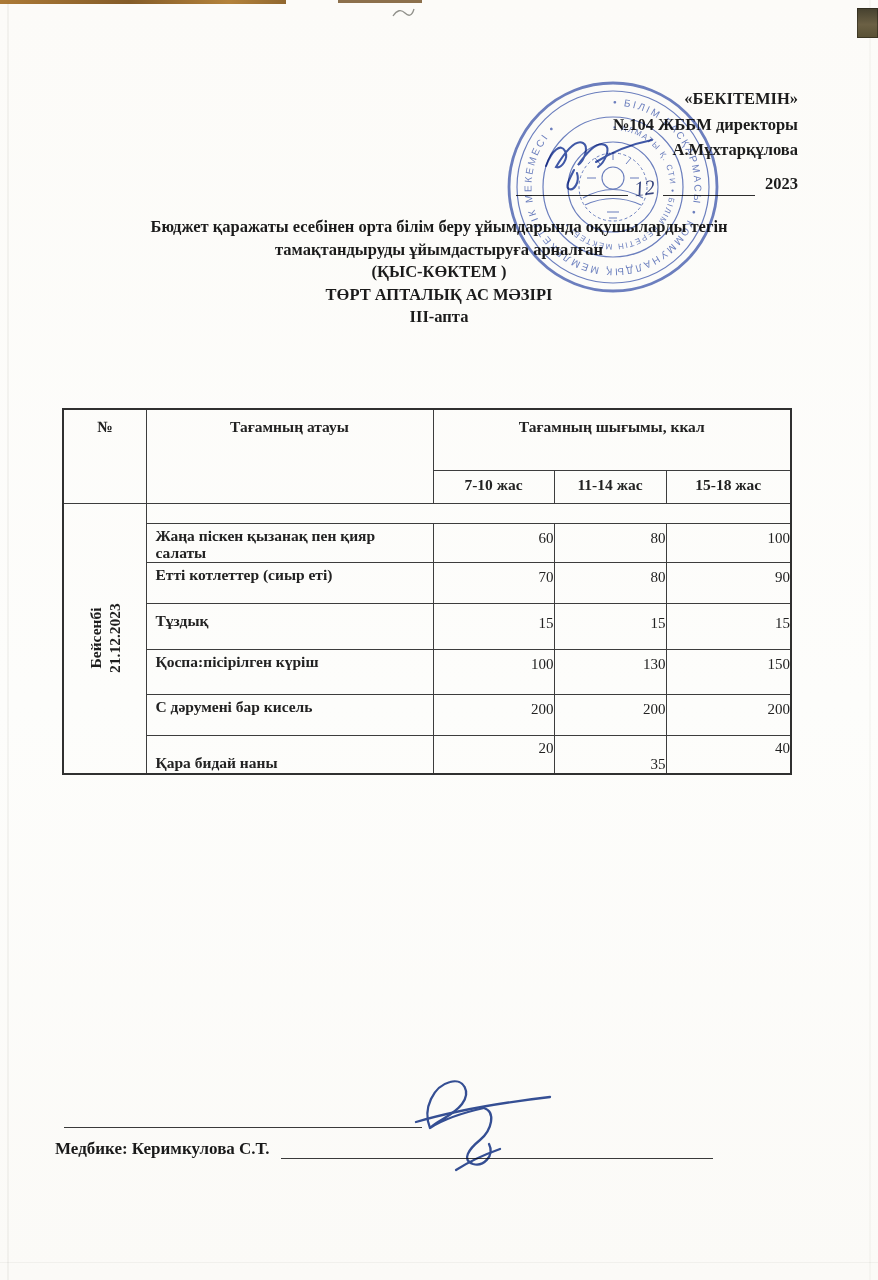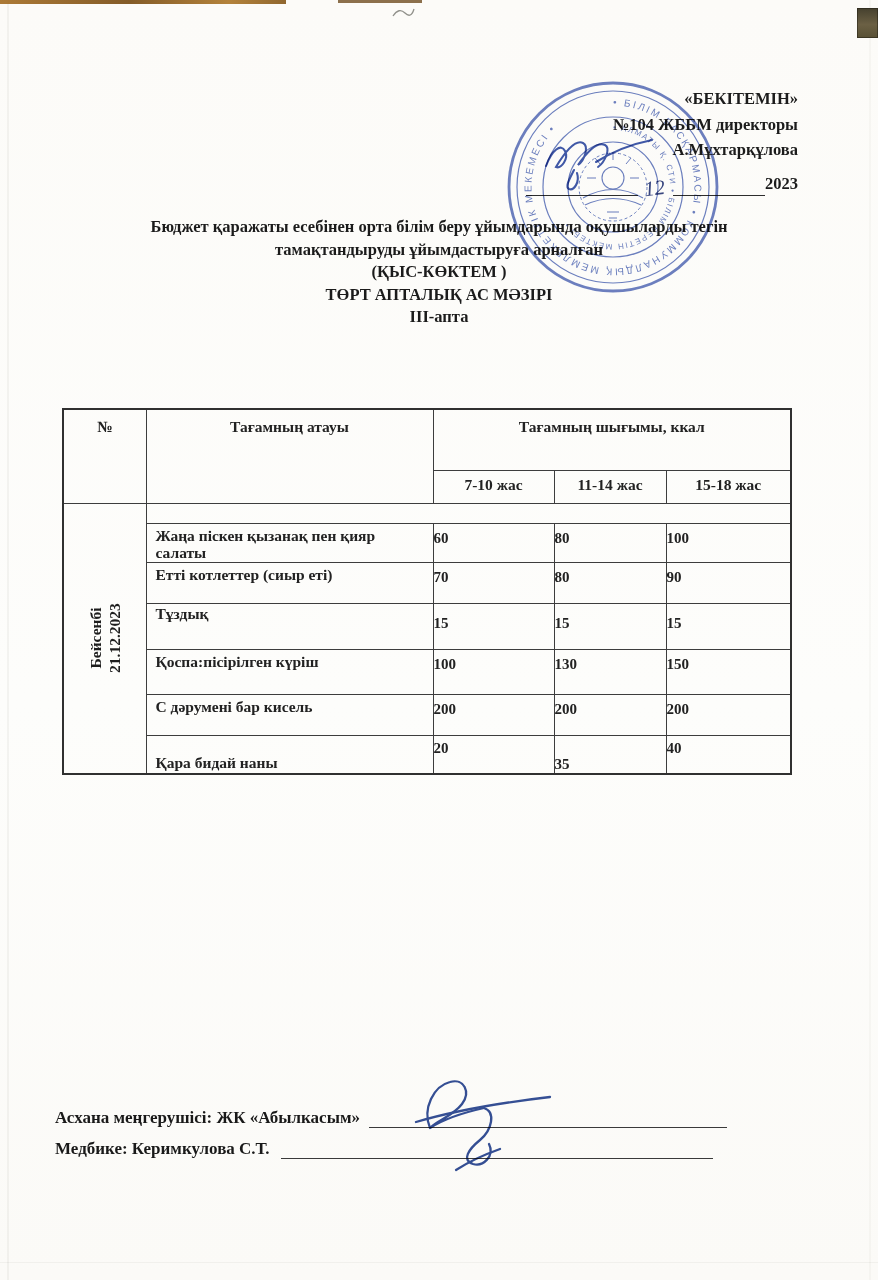--- a/index.html
+++ b/index.html
@@ -26,42 +26,42 @@
     text-align:right;font-weight:bold;font-size:16.5px;line-height:25.5px;color:#1c1c1c;
   }
   .approval .date-row{display:flex;justify-content:flex-end;align-items:flex-end;margin-top:8px;}
   .approval .blank-line{border-bottom:1.6px solid #2d2d2d;height:20px;}
   .approval .blank-line.l1{width:112px;}
   .approval .blank-line.l2{width:92px;margin-left:6px;}
   .approval .hand-day{
     font-style:italic;font-weight:normal;font-size:21px;line-height:18px;
     color:#39477f;transform:rotate(-7deg);margin:0 2px -1px 6px;
   }
-  .approval .year{margin-left:0;}
+  .approval .year{margin-left:10px;}
   .director-signature{position:absolute;left:538px;top:122px;z-index:3;}
   
   .stamp{position:absolute;left:500px;top:74px;z-index:4;mix-blend-mode:multiply;opacity:.88;pointer-events:none;}
   
   .title-block{
     position:absolute;left:0;top:216px;width:100%;z-index:2;
     text-align:center;font-weight:bold;font-size:16.5px;line-height:22.5px;color:#1b1b1b;font-family:Liberation Serif, serif;
   }
   
   .menu-table{
     position:absolute;left:62px;top:408px;z-index:2;
     border-collapse:collapse;table-layout:fixed;width:728px;
     font-size:15.5px;color:#222;
   }
   .menu-table td{border:1px solid #3d3d3d;padding:0;vertical-align:top;overflow:hidden;}
   .menu-table{border:2px solid #303030;}
   .menu-table td.th{font-weight:bold;text-align:center;padding-top:8px;font-size:15.5px;}
   .menu-table td.sub{font-weight:bold;text-align:center;padding-top:5px;font-size:15.5px;}
   .menu-table td.spacer{border-left:1px solid #3d3d3d;}
   .menu-table td.dish{padding:3px 6px 0 9px;line-height:17.5px;font-weight:bold;}
-  .menu-table td.val{text-align:left;padding-top:6px;font-size:15px;font-weight:bold;}
+  .menu-table td.val{text-align:right;padding-top:6px;font-size:15px;}
   .menu-table td.day-cell{position:relative;}
   .day-rot{
     position:absolute;top:50%;left:50%;transform:translate(-50%,-50%) rotate(-90deg);
     white-space:nowrap;font-weight:bold;font-size:15.5px;line-height:19px;text-align:center;color:#1d1d1d;
   }
   
   .footer{position:absolute;left:55px;top:1097px;z-index:2;font-weight:bold;font-size:17px;color:#191919;}
   .footer .row{display:flex;align-items:flex-end;height:31px;}
   .footer .sig-line{border-bottom:1.7px solid #3a3a3a;height:10px;}
   .footer .sig-line.a{width:358px;margin-left:9px;}
@@ -175,21 +175,21 @@
         <td class="val">80</td>
         <td class="val">100</td>
       </tr>
       <tr style="height:41px">
         <td class="dish">Етті котлеттер (сиыр еті)</td>
         <td class="val">70</td>
         <td class="val">80</td>
         <td class="val">90</td>
       </tr>
       <tr style="height:46px">
-        <td class="dish" style="padding-top:1px">Тұздық</td>
+        <td class="dish" style="padding-top:8px">Тұздық</td>
         <td class="val" style="padding-top:11px">15</td>
         <td class="val" style="padding-top:11px">15</td>
         <td class="val" style="padding-top:11px">15</td>
       </tr>
       <tr style="height:45px">
         <td class="dish">Қоспа:пісірілген күріш</td>
         <td class="val">100</td>
         <td class="val">130</td>
         <td class="val">150</td>
       </tr>
@@ -203,21 +203,20 @@
         <td class="dish" style="padding-top:18px">Қара бидай наны</td>
         <td class="val" style="padding-top:4px">20</td>
         <td class="val" style="padding-top:20px">35</td>
         <td class="val" style="padding-top:4px">40</td>
       </tr>
     </tbody>
   </table>
 
   <div class="footer">
     <div class="row">
-      <span>Асхана меңгерушісі: ЖК «Абылкасым»</span>
       <span class="sig-line a"></span>
     </div>
     <div class="row">
       <span>Медбике: Керимкулова С.Т.</span>
       <span class="sig-line b"></span>
     </div>
   </div>
 
   <svg class="manager-signature" width="170" height="112" viewBox="0 0 170 112">
     <g fill="none" stroke="#24418f" stroke-width="2.3" stroke-linecap="round" opacity=".92">

